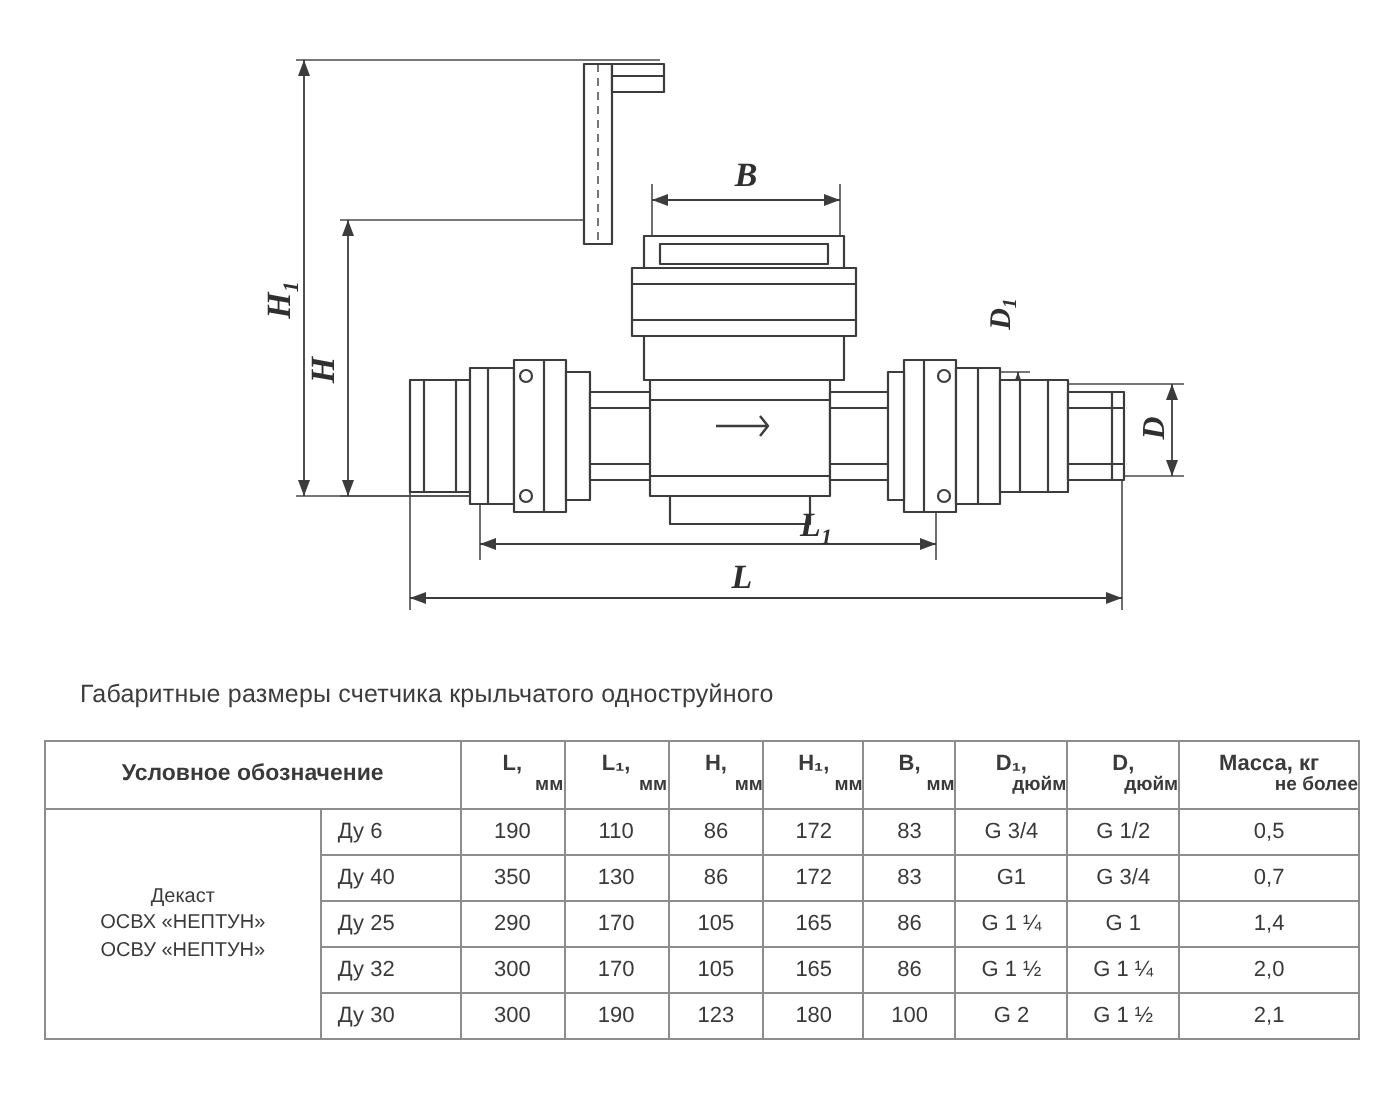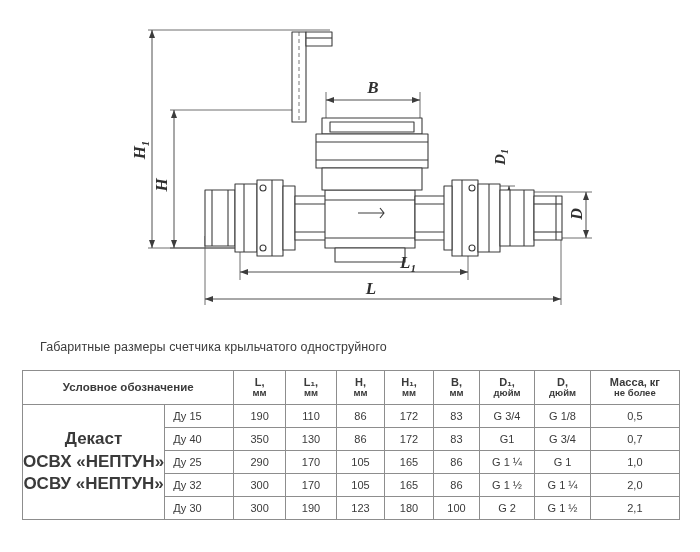--- a/index.html
+++ b/index.html
@@ -46,25 +46,25 @@
     vertical-align: middle;
     padding: 0;
     line-height: 1.15;
   }
   thead th {
     height: 34px;
     font-weight: bold;
     font-size: 11px;
     background: #ffffff;
   }
-  thead th .sub { font-size: 9.5px; font-weight: bold; }
+  thead th .sub { font-size: 9.5px; font-weight: bold; text-align: right; }
   tbody td { height: 23px; text-align: center; }
   td.label-cell {
-    font-weight: bold;
-    font-size: 17px;
+    font-weight: normal;
+    font-size: 10px;
     line-height: 1.35;
     white-space: nowrap;
   }
   td.dn { font-size: 11px; padding-left: 8px; text-align: left; }
   .hdr-name { font-weight: bold; font-size: 11.5px; }
 </style>
 </head>
 <body>
 
 <svg id="drawing" viewBox="0 0 700 330">
@@ -236,28 +236,28 @@
         </th>
       </tr>
     </thead>
     <tbody>
       <tr>
         <td class="label-cell" rowspan="5" style="width:138px">
           <div>Декаст</div>
           <div>ОСВХ «НЕПТУН»</div>
           <div>ОСВУ «НЕПТУН»</div>
         </td>
-        <td class="dn" style="width:70px">Ду 15</td>
+        <td class="dn" style="width:70px">Ду 6</td>
         <td>190</td>
         <td>110</td>
         <td>86</td>
         <td>172</td>
         <td>83</td>
         <td>G 3/4</td>
-        <td>G 1/8</td>
+        <td>G 1/2</td>
         <td>0,5</td>
       </tr>
       <tr>
         <td class="dn">Ду 40</td>
         <td>350</td>
         <td>130</td>
         <td>86</td>
         <td>172</td>
         <td>83</td>
         <td>G1</td>
@@ -266,21 +266,21 @@
       </tr>
       <tr>
         <td class="dn">Ду 25</td>
         <td>290</td>
         <td>170</td>
         <td>105</td>
         <td>165</td>
         <td>86</td>
         <td>G 1 ¼</td>
         <td>G 1</td>
-        <td>1,0</td>
+        <td>1,4</td>
       </tr>
       <tr>
         <td class="dn">Ду 32</td>
         <td>300</td>
         <td>170</td>
         <td>105</td>
         <td>165</td>
         <td>86</td>
         <td>G 1 ½</td>
         <td>G 1 ¼</td>

